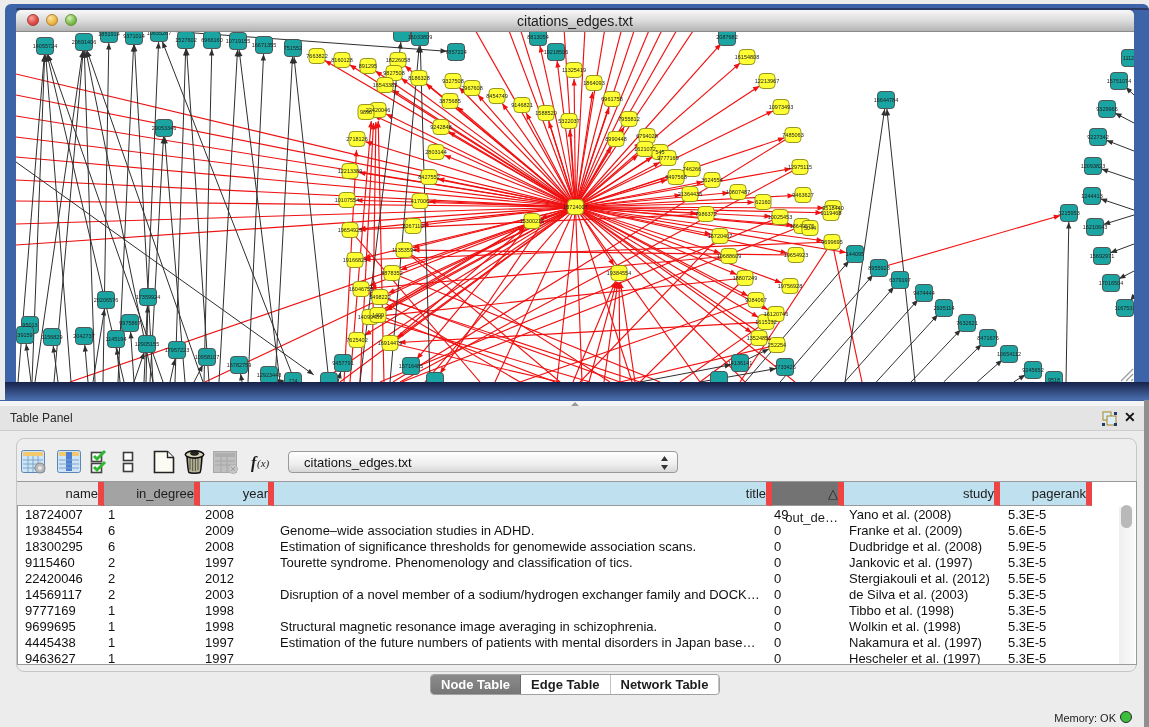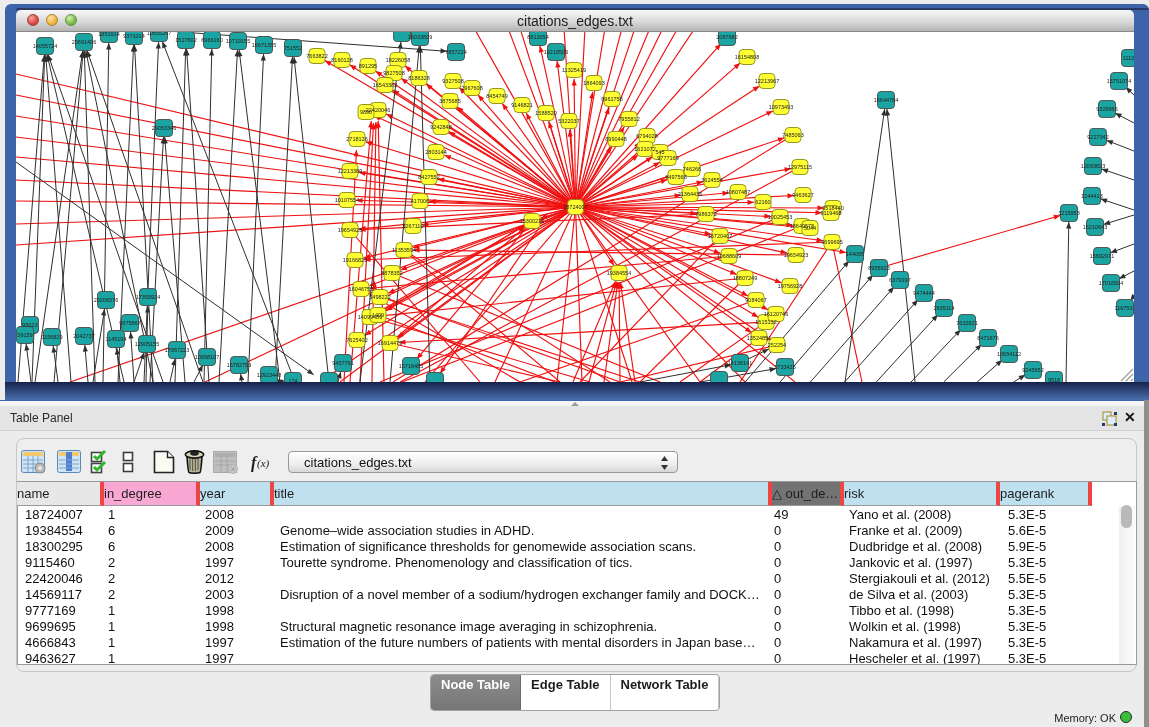--- a/index.html
+++ b/index.html
@@ -7,26 +7,26 @@
 .titlebar{position:absolute;left:16px;top:10px;width:1118px;height:22px;background:linear-gradient(#f8f8f8,#d9d9d9 55%,#b3b3b3);border-radius:5px 5px 0 0;border-bottom:1px solid #8a8a8a}
 .tl{position:absolute;top:4px;width:12px;height:12px;border-radius:50%}
 .title{position:absolute;top:3px;width:100%;text-align:center;font-size:14px;color:#1c1c1c}
 .canvas{position:absolute;left:16px;top:32px;width:1118px;height:350px;background:#fff}
 .framebot{position:absolute;left:5px;top:382px;width:1144px;height:18px;background:linear-gradient(#16224a,#4a6fae)}
 .splitter{position:absolute;left:0;top:400px;width:1149px;height:6px;background:#f4f4f4;border-top:1px solid #3d63a8}
 .panelbar{position:absolute;left:0;top:406px;width:1149px;height:25px;background:#e4e4e4;border-bottom:1px solid #cfcfcf}
 .panelbar .t{position:absolute;left:10px;top:5px;font-size:12px;color:#2b2b2b}
 .bigpanel{position:absolute;left:16px;top:438px;width:1121px;height:234px;background:#eeeeee;border:1px solid #c6c6c6;border-radius:8px}
 .tblwrap{position:absolute;left:17px;top:481px;width:1120px;height:184px;background:#fff;border:1px solid #9a9a9a}
-.th{position:absolute;top:482px;height:24px;border-right:4px solid #ef4444;border-bottom:1px solid #9a9a9a;font-size:13px;color:#1d1d1d;text-align:left;line-height:24px}
+.th{position:absolute;top:482px;height:24px;border-right:6px solid #ef4444;border-bottom:1px solid #9a9a9a;font-size:13px;color:#1d1d1d;text-align:right;line-height:24px}
 .tr{position:absolute;left:0;height:16px;width:1092px;font-size:13px;color:#111}
 .tr span{position:absolute;white-space:nowrap;line-height:16px}
 .scrolltrack{position:absolute;left:1119px;top:507px;width:16px;height:157px;background:linear-gradient(90deg,#efefef,#fbfbfb)}
 .thumb{position:absolute;left:1121px;top:505px;width:11px;height:23px;background:#b9b9b9;border-radius:6px}
-.tabs{position:absolute;left:430px;top:674px;height:37px;border:1px solid #a2a2a2;border-radius:4px;overflow:hidden;display:flex;background:#fff}
+.tabs{position:absolute;left:430px;top:674px;height:21px;border:1px solid #a2a2a2;border-radius:4px;overflow:hidden;display:flex;background:#fff}
 .tab{font-size:13px;font-weight:bold;line-height:20px;padding:0 10px;color:#1d1d1d;border-right:1px solid #c4c4c4}
 .tab.sel{background:linear-gradient(#8c8c8c,#767676);color:#fff;border-right:1px solid #6a6a6a}
 .mem{position:absolute;top:712px;right:33px;font-size:11px;color:#1d1d1d}
 .memdot{position:absolute;top:711px;left:1120px;width:12px;height:12px;border-radius:50%;background:#3cbe3d;border:1px solid #2b2b2b}
 .rstrip{position:absolute;left:1144px;top:400px;width:5px;height:327px;background:#8f8f8f}
 .ic{position:absolute;top:449px}
 </style></head>
 <body>
 <div class="frame">
     <div class="shade"></div>
@@ -782,25 +782,25 @@
 
 <div style="position:absolute;left:288px;top:451px;width:390px;height:22px;border:1px solid #999;border-radius:4px;background:linear-gradient(#fff,#eee 60%,#d7d7d7);">
  <div style="position:absolute;left:15px;top:3px;font-size:13px;color:#111">citations_edges.txt</div>
  <svg style="position:absolute;right:8px;top:3px" width="9" height="16">
       <path d="M4.5 1L8 6H1z" fill="#333"></path>
       <path d="M4.5 15L1 10h7z" fill="#333"></path>
     </svg>
 </div>
 <div class="tblwrap"></div>
 <div class="th" style="left:17px;width:87px;background:#e7e7e7">name</div>
-<div class="th" style="left:104px;width:96px;background:#f9a8d4">in_degree</div>
+<div class="th" style="left:104px;width:96px;background:#a3a3a3">in_degree</div>
 <div class="th" style="left:200px;width:74px;background:#bfe0ef">year</div>
 <div class="th" style="left:274px;width:498px;background:#bfe0ef">title</div>
 <div class="th" style="left:772px;width:72px;background:#737373">△ out_de…</div>
-<div class="th" style="left:844px;width:156px;background:#bfe0ef">risk</div>
+<div class="th" style="left:844px;width:156px;background:#bfe0ef">study</div>
 <div class="th" style="left:1000px;width:92px;background:#bfe0ef">pagerank</div>
 <div style="position:absolute;left:0px;top:507px;width:1118px;height:157px;overflow:hidden">
 <div class="tr" style="top:0px">
       <span style="left:25px">18724007</span>
       <span style="left:108px">1</span>
       <span style="left:205px">2008</span>
       <span style="left:774px">49</span>
       <span style="left:849px">Yano et al. (2008)</span>
       <span style="left:1008px">5.3E-5</span>
     </div>
@@ -859,21 +859,21 @@
 <div class="tr" style="top:112px">
       <span style="left:25px">9699695</span>
       <span style="left:108px">1</span>
       <span style="left:205px">1998</span>
       <span style="left:280px">Structural magnetic resonance image averaging in schizophrenia.</span>
       <span style="left:774px">0</span>
       <span style="left:849px">Wolkin et al. (1998)</span>
       <span style="left:1008px">5.3E-5</span>
     </div>
 <div class="tr" style="top:128px">
-      <span style="left:25px">4666843</span>
+      <span style="left:25px">4445438</span>
       <span style="left:108px">1</span>
       <span style="left:205px">1997</span>
       <span style="left:280px">Estimation of the future numbers of patients with mental disorders in Japan base…</span>
       <span style="left:774px">0</span>
       <span style="left:849px">Nakamura et al. (1997)</span>
       <span style="left:1008px">5.3E-5</span>
     </div>
 <div class="tr" style="top:144px">
       <span style="left:25px">9463627</span>
       <span style="left:108px">1</span>

